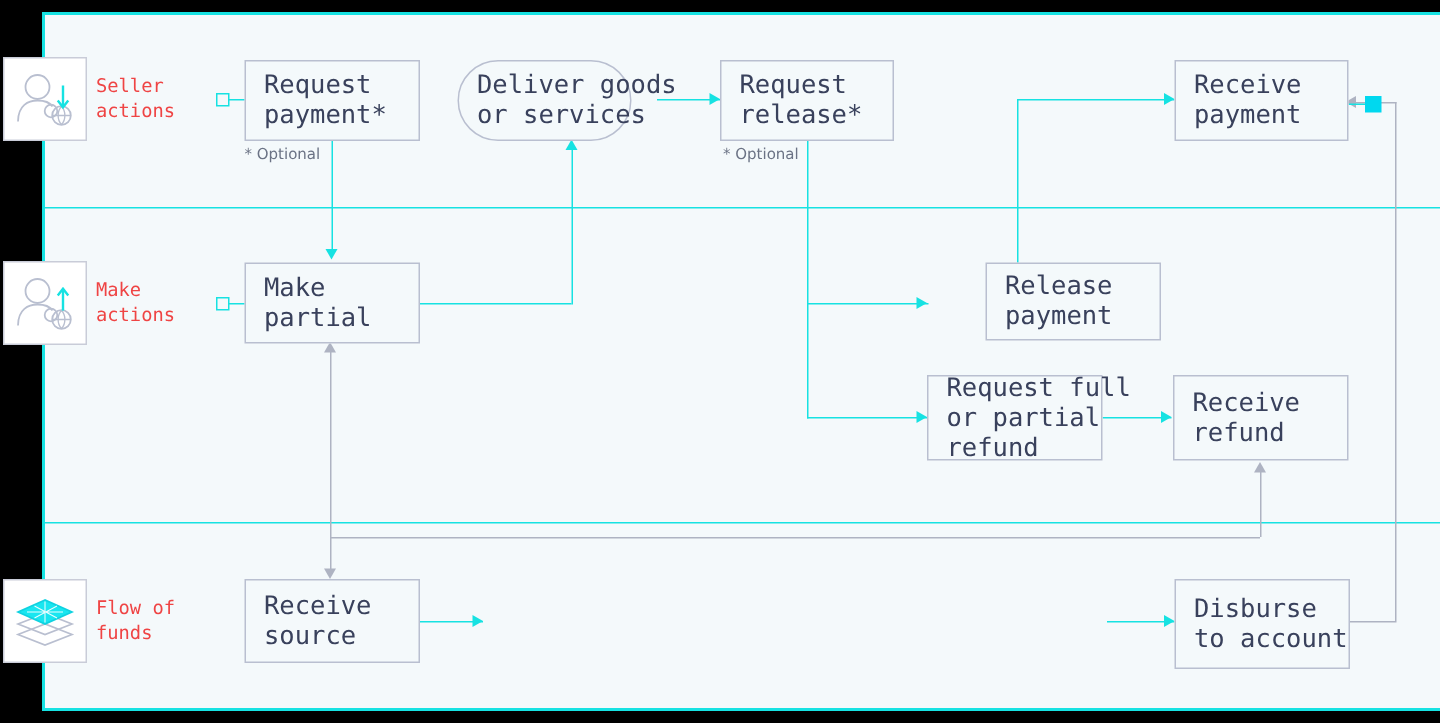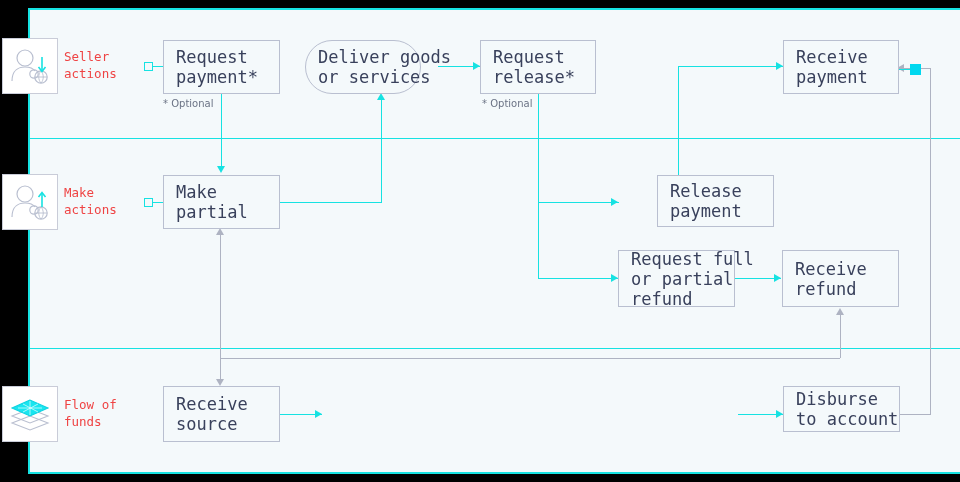--- a/index.html
+++ b/index.html
@@ -190,16 +190,16 @@
 or partial
 refund</div>
 
   <div class="box" style="left:782px;top:250px;width:117px;height:57px;">Receive
 refund</div>
 
   <div class="box" style="left:163px;top:386px;width:117px;height:56px;">Receive
 source</div>
 
 
-  <div class="box" style="left:783px;top:386px;width:117px;height:46px;">Disburse
+  <div class="box" style="left:783px;top:386px;width:117px;height:60px;">Disburse
 to account</div>
 
 </div>
 
 </body></html>

